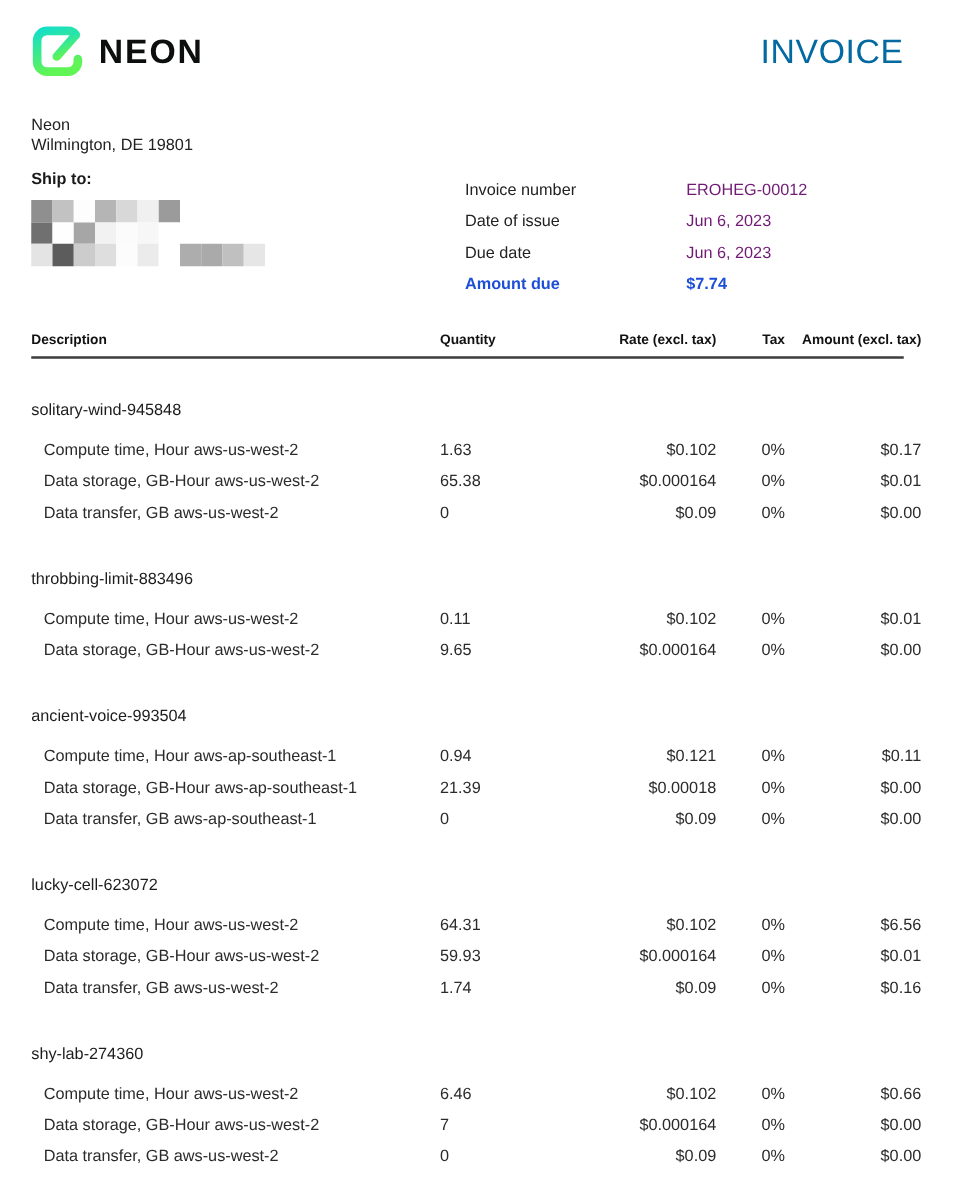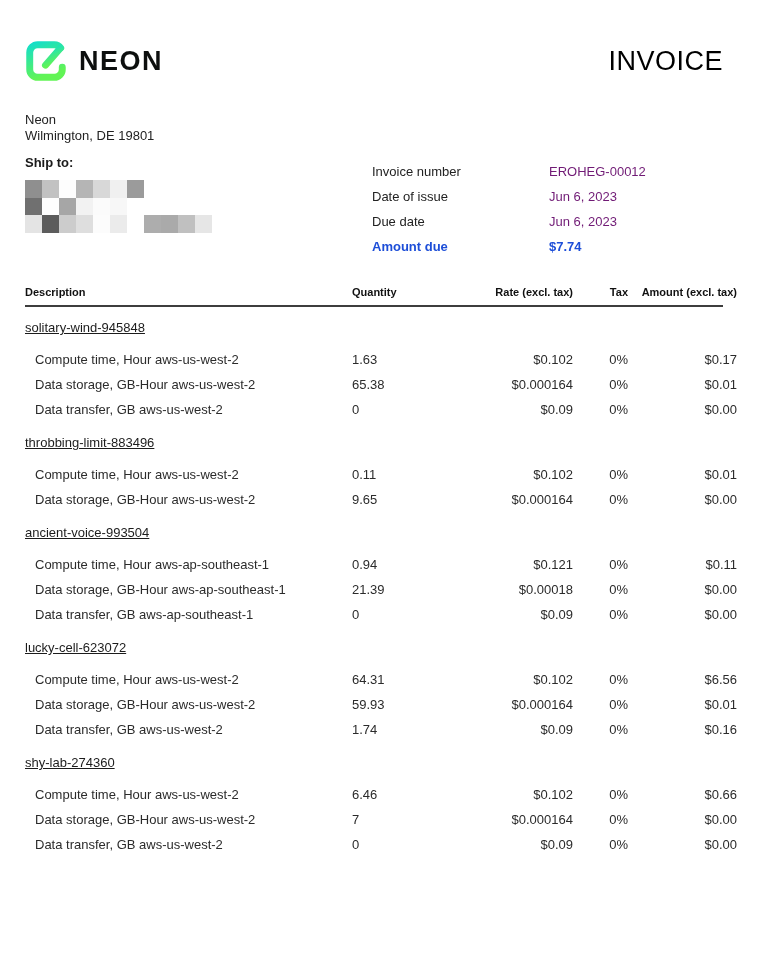--- a/index.html
+++ b/index.html
@@ -2,28 +2,28 @@
 <html><head>
 <meta charset="utf-8">
 <style>
   html, body { margin: 0; padding: 0; background: #ffffff; }
   body {
     width: 764px; height: 954px;
     font-family: "Liberation Sans", "DejaVu Sans", sans-serif;
     color: #2b2b2b;
     -webkit-font-smoothing: antialiased;
   }
-  .page { box-sizing: border-box; width: 750px; height: 954px; padding: 40px 27px 16px 25px; overflow: hidden; }
+  .page { box-sizing: border-box; width: 750px; height: 954px; padding: 20px 27px 16px 25px; overflow: hidden; }
 
   
   .top { display: flex; justify-content: space-between; align-items: center; height: 42px; }
   .brand { display: flex; align-items: center; gap: 12px; }
   .brand svg { width: 42px; height: 42px; display: block; }
   .wordmark { font-size: 27px; font-weight: bold; letter-spacing: 1.5px; color: #0d0f0e; }
-  .invoice-title { font-size: 27px; font-weight: 400; color: #000000; letter-spacing: 0.5px; margin-left: 16px; }
+  .invoice-title { font-size: 27px; font-weight: 400; color: #0369a1; letter-spacing: 0.5px; margin-left: 16px; }
 
   
   .company { margin-top: 30px; font-size: 13px; line-height: 16px; color: #222; }
 
   
   .info-row { margin-top: 11px; display: flex; }
   .ship { flex: 1; }
   .ship-label { font-size: 13px; font-weight: bold; color: #1a1a1a; margin-bottom: 10px; }
   .mosaic .mrow { display: flex; }
   .mosaic .mcell { width: 17px; height: 17.5px; }
@@ -31,21 +31,21 @@
   .meta-row { display: flex; height: 25px; font-size: 13px; align-items: center; }
   .meta-row .ml { width: 177px; color: #222; }
   .meta-row .mv { color: #701a75; }
   .meta-row.bold .ml, .meta-row.bold .mv { font-weight: bold; color: #1d4ed8; }
 
   
   .items { margin-top: 27px; }
   .grid { display: grid; grid-template-columns: 327px 100px 121px 55px 109px; }
   .thead { font-size: 11px; font-weight: bold; color: #111; padding-bottom: 7px; border-bottom: 2px solid #3d3d3d; }
   .c-rate, .c-tax, .c-amt { text-align: right; }
-  .group-name { margin-top: 13px; font-size: 13px; color: #1c1c1c; height: 17px; text-decoration: underline; }
+  .group-name { margin-top: 33px; font-size: 13px; color: #1c1c1c; height: 17px; }
   .rows { padding-top: 10px; }
   .row { height: 25px; align-items: center; font-size: 13px; color: #2b2b2b; }
   .row .c-desc { padding-left: 10px; }
 </style>
 </head>
 <body>
 
 <div class="page">
 
   <header class="top">

